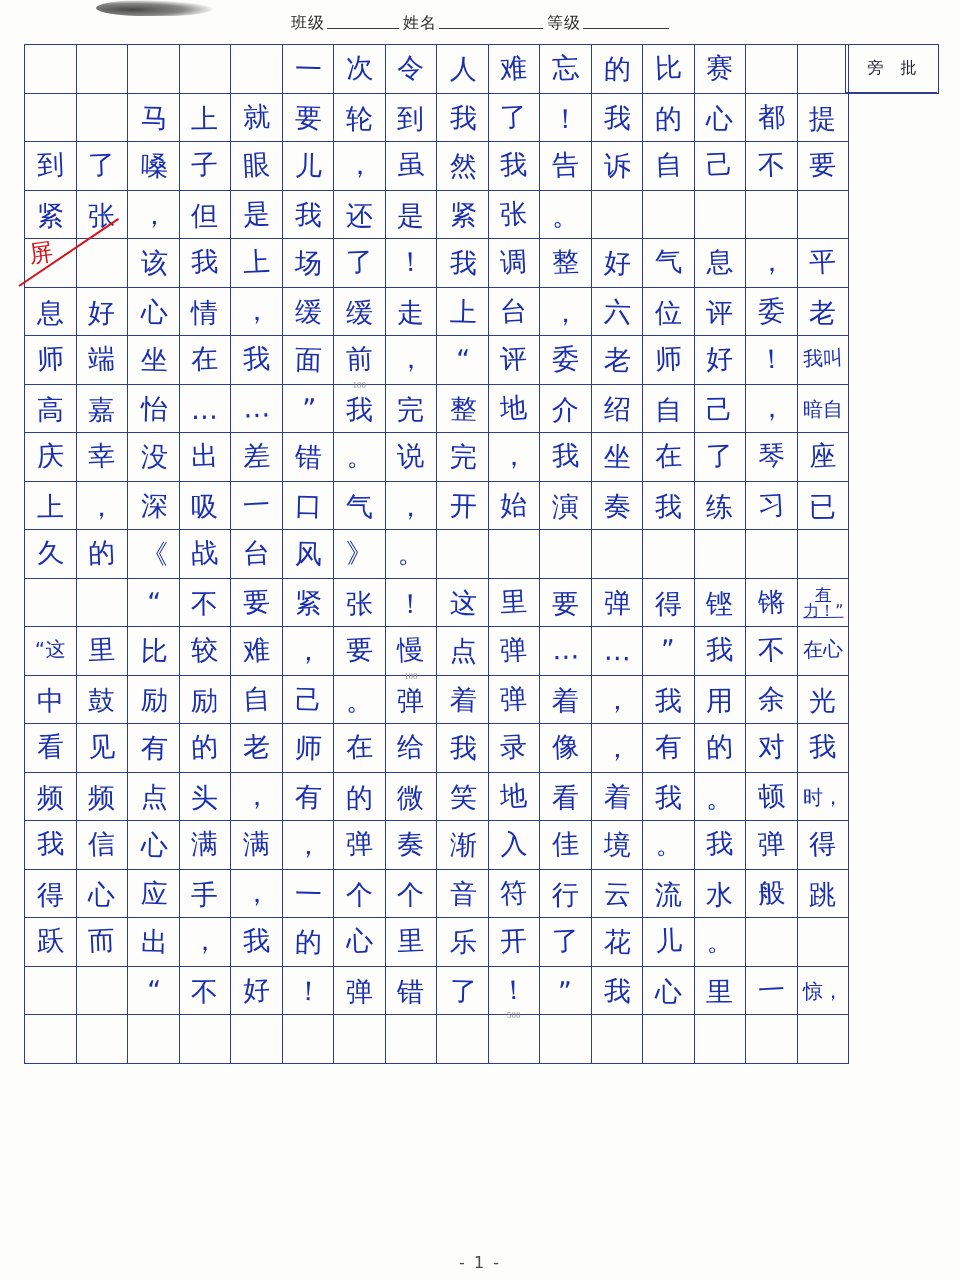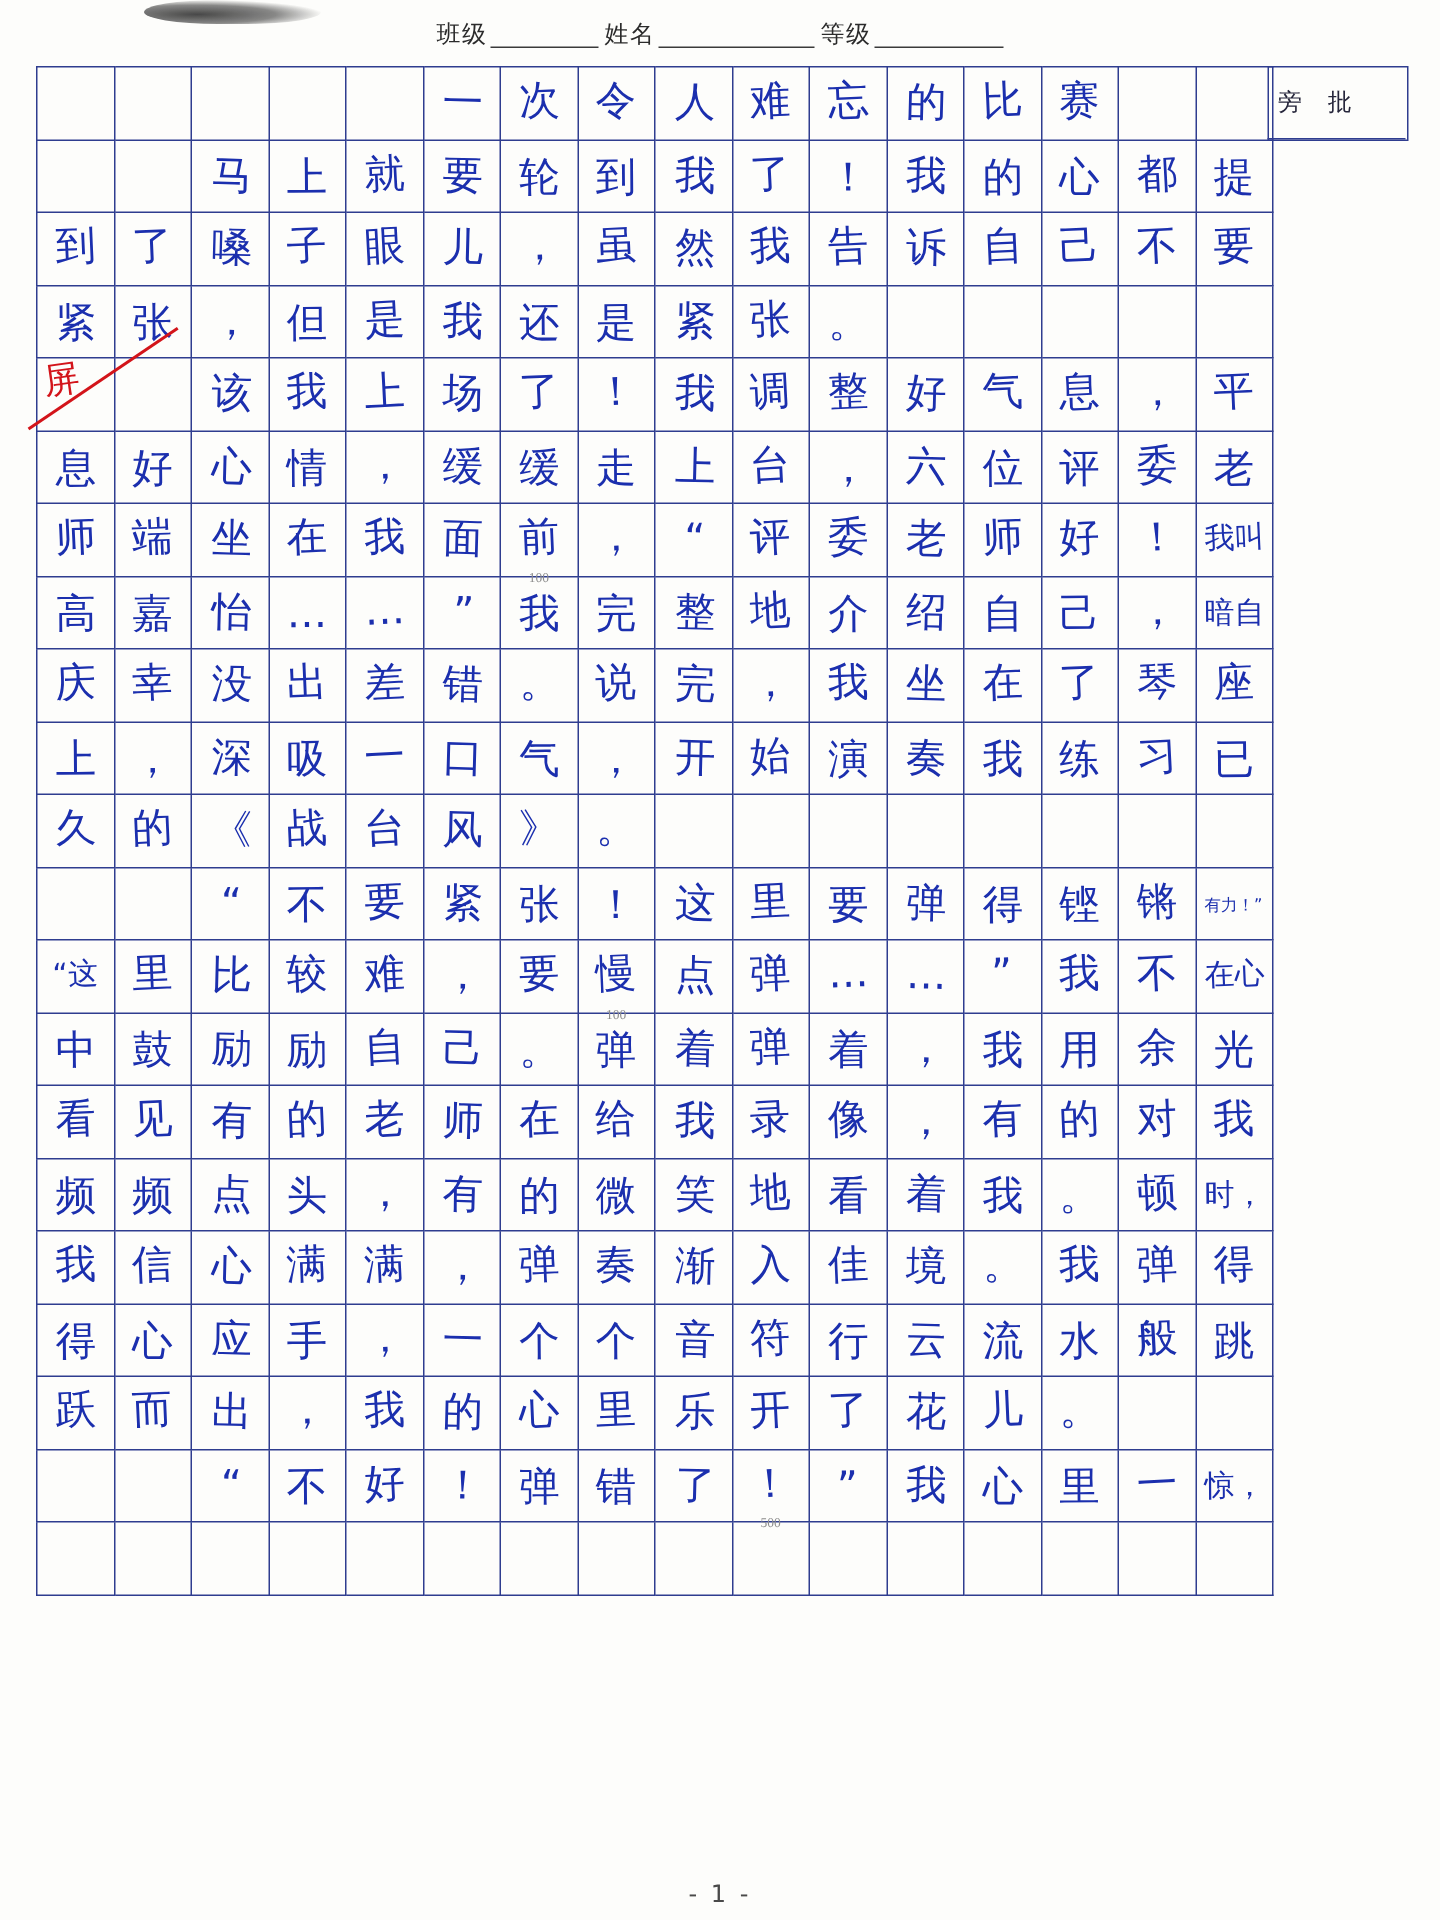--- a/index.html
+++ b/index.html
@@ -31,21 +31,21 @@
     height: 34px;
     display: flex;
     align-items: flex-end;
     justify-content: center;
     gap: 4px;
     font-size: 17px;
     color: #2b2b2b;
   }
   .hdr-field {
     display: flex;
-    align-items: center;
+    align-items: flex-start;
     gap: 2px;
   }
   .hdr-label {
     letter-spacing: 1px;
     font-family: "DejaVu Sans", sans-serif;
     font-size: 16px;
   }
   .hdr-blank {
     display: inline-block;
     border-bottom: 1.5px solid #3a3a3a;
@@ -95,21 +95,21 @@
     color: #1b2fae;
     display: inline-block;
     transform: rotate(-1.5deg);
   }
   
   tr:nth-child(odd) .ch { transform: rotate(-2.5deg) translateY(-1px); }
   tr:nth-child(even) .ch { transform: rotate(-0.5deg) translateY(1px); }
   td:nth-child(3n) .ch { transform: rotate(1.5deg) translateX(1px); }
   td:nth-child(5n) .ch { transform: rotate(-3deg) translateY(-1px); }
   .ch.small { font-size: 20px; }
-  .ch.tiny { font-size: 11px; }
+  .ch.tiny { font-size: 16px; text-decoration: underline; }
 
   
   .redmark {
     position: absolute;
     font-family: "DejaVu Sans", sans-serif;
     color: #d3141a;
     font-size: 24px;
     line-height: 1;
     left: 4px;
     top: 2px;
@@ -138,21 +138,21 @@
   
   .side-box {
     position: absolute;
     left: 845px;
     top: 44px;
     width: 92px;
     height: 47.5px;
     border: 1.6px solid #2f3d8f;
     display: flex;
     align-items: center;
-    justify-content: flex-start;
+    justify-content: center;
   }
   .side-label {
     font-family: "DejaVu Sans", sans-serif;
     font-size: 16px;
     color: #25253a;
     letter-spacing: 6px;
     padding-left: 6px;
   }
   .side-rest {
     position: absolute;

